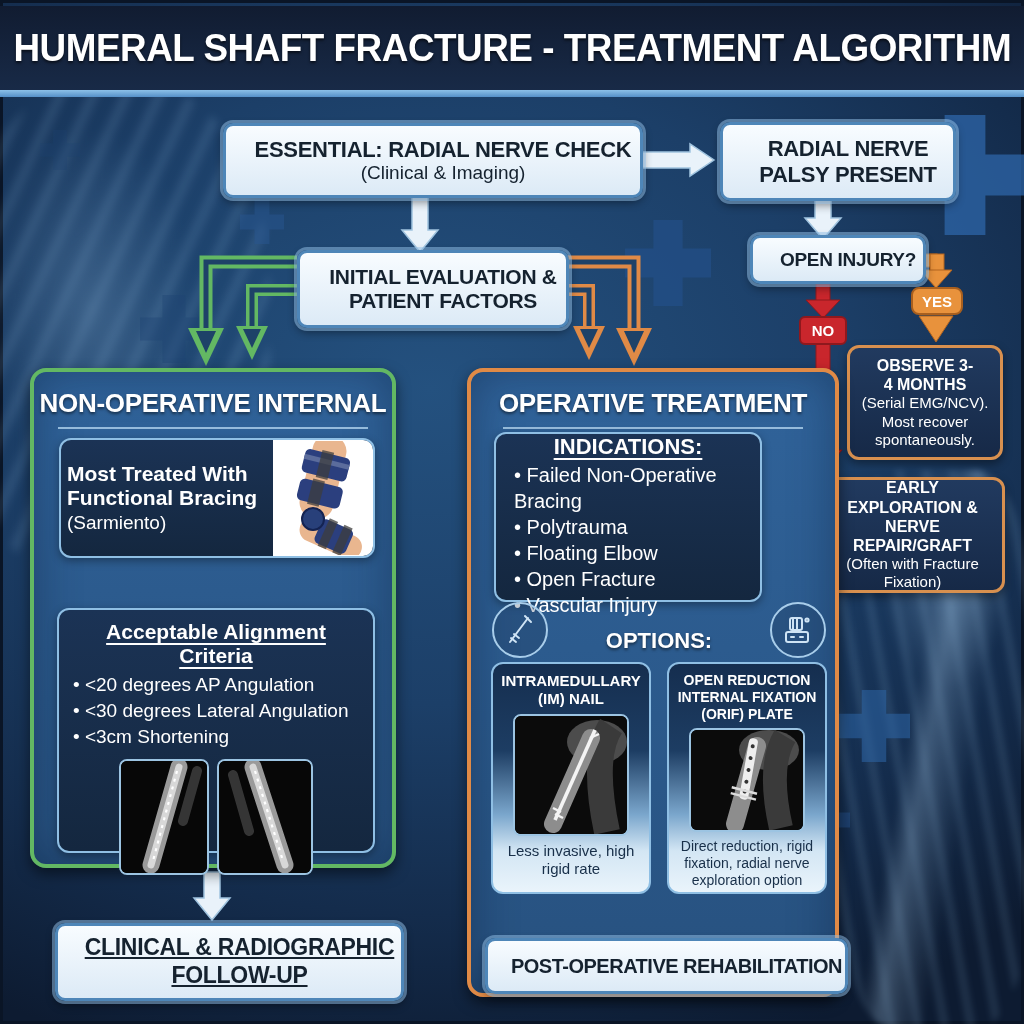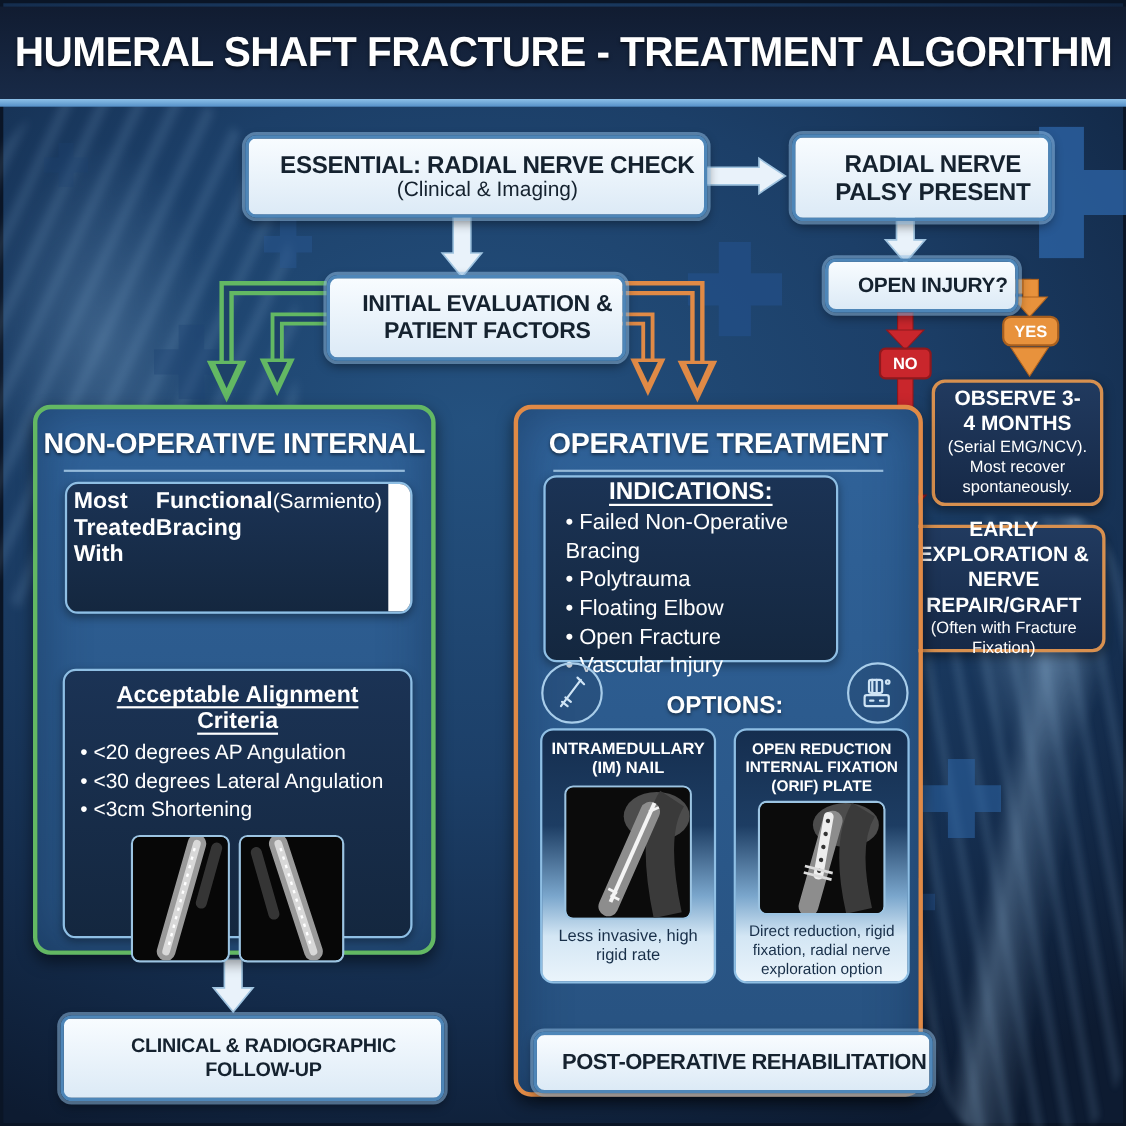--- a/index.html
+++ b/index.html
@@ -55,34 +55,34 @@
   .box-palsy{left:720px;top:122px;width:210px;height:73px;}
   .box-initial{left:297px;top:250px;width:246px;height:72px;}
   .box-initial .lb-main{font-size:21px;}
   .box-open{left:750px;top:235px;width:150px;height:43px;}
   .box-open .lb-main{font-size:19px;}
   .badge{position:absolute;z-index:4;color:#fff;font-weight:700;font-size:15px;display:flex;align-items:center;justify-content:center;}
   .badge-no{left:799px;top:316px;width:48px;height:29px;background:#c9262c;border:2px solid #8f181d;border-radius:6px;box-sizing:border-box;}
   .badge-yes{left:911px;top:287px;width:52px;height:28px;background:#e8923c;border:2px solid #a85f1e;border-radius:8px;box-sizing:border-box;}
   .box-observe{left:847px;top:345px;width:156px;height:115px;font-size:15px;line-height:1.22;}
   .box-early{left:820px;top:477px;width:185px;height:116px;font-size:15px;line-height:1.22;}
-  .nb-title{font-weight:700;font-size:19px;line-height:1.2;}
+  .nb-title{font-weight:700;font-size:16px;line-height:1.2;}
   .sec-nonop{left:30px;top:368px;width:366px;height:500px;border:4px solid #63b863;}
   .sec-op{left:432px;top:368px;width:372px;height:629px;border:4px solid #e08a46;margin-left:35px;}
   .brace-box{position:absolute;left:25px;top:66px;width:316px;height:120px;display:flex;overflow:hidden;}
-  .brace-text{flex:1;display:flex;flex-direction:row;justify-content:center;padding:4px 6px;}
+  .brace-text{flex:1;display:flex;flex-direction:column;justify-content:center;padding:4px 6px;}
   .brace-text .b1{font-weight:700;font-size:21px;line-height:1.15;}
   .brace-text .b2{font-size:19px;margin-top:2px;}
   .brace-img{width:100px;height:100%;background:#fff;border-radius:0 9px 9px 0;display:flex;align-items:center;justify-content:center;}
   .criteria-box{position:absolute;left:23px;top:236px;width:318px;height:245px;padding:10px 14px;}
   .crit-title{font-weight:700;font-size:21px;text-align:center;margin-bottom:4px;}
   .xray-row{display:flex;justify-content:center;gap:8px;margin-top:8px;}
   .thumb{border:2px solid #9cc4e2;border-radius:8px;background:#050505;}
   .box-followup{left:55px;top:923px;width:323px;height:72px;}
-  .box-followup .lb-main{font-size:18px;line-height:1.2;}
+  .box-followup .lb-main{font-size:23px;line-height:1.2;text-decoration:underline;}
   .indic-box{position:absolute;left:23px;top:60px;width:268px;height:170px;padding:0 18px;}
   .indic-title{font-weight:700;font-size:22px;text-align:center;margin-bottom:2px;}
   .indic-box .bullets{font-size:20px;line-height:1.3;}
   .options-label{position:absolute;left:118px;top:256px;width:140px;text-align:center;z-index:4;
     color:#fff;font-weight:700;font-size:22px;text-shadow:0 2px 3px rgba(0,0,0,.5);}
   .opt-icon{position:absolute;width:52px;height:52px;border:2px solid #a8cdea;border-radius:50%;z-index:4;
     display:flex;align-items:center;justify-content:center;background:rgba(26,52,84,.25);}
   .opt-icon-left{left:21px;top:230px;}
   .opt-icon-right{left:299px;top:230px;}
   .subbox{position:absolute;top:290px;width:160px;height:232px;border:2px solid #8fbfe4;border-radius:12px;overflow:hidden;

